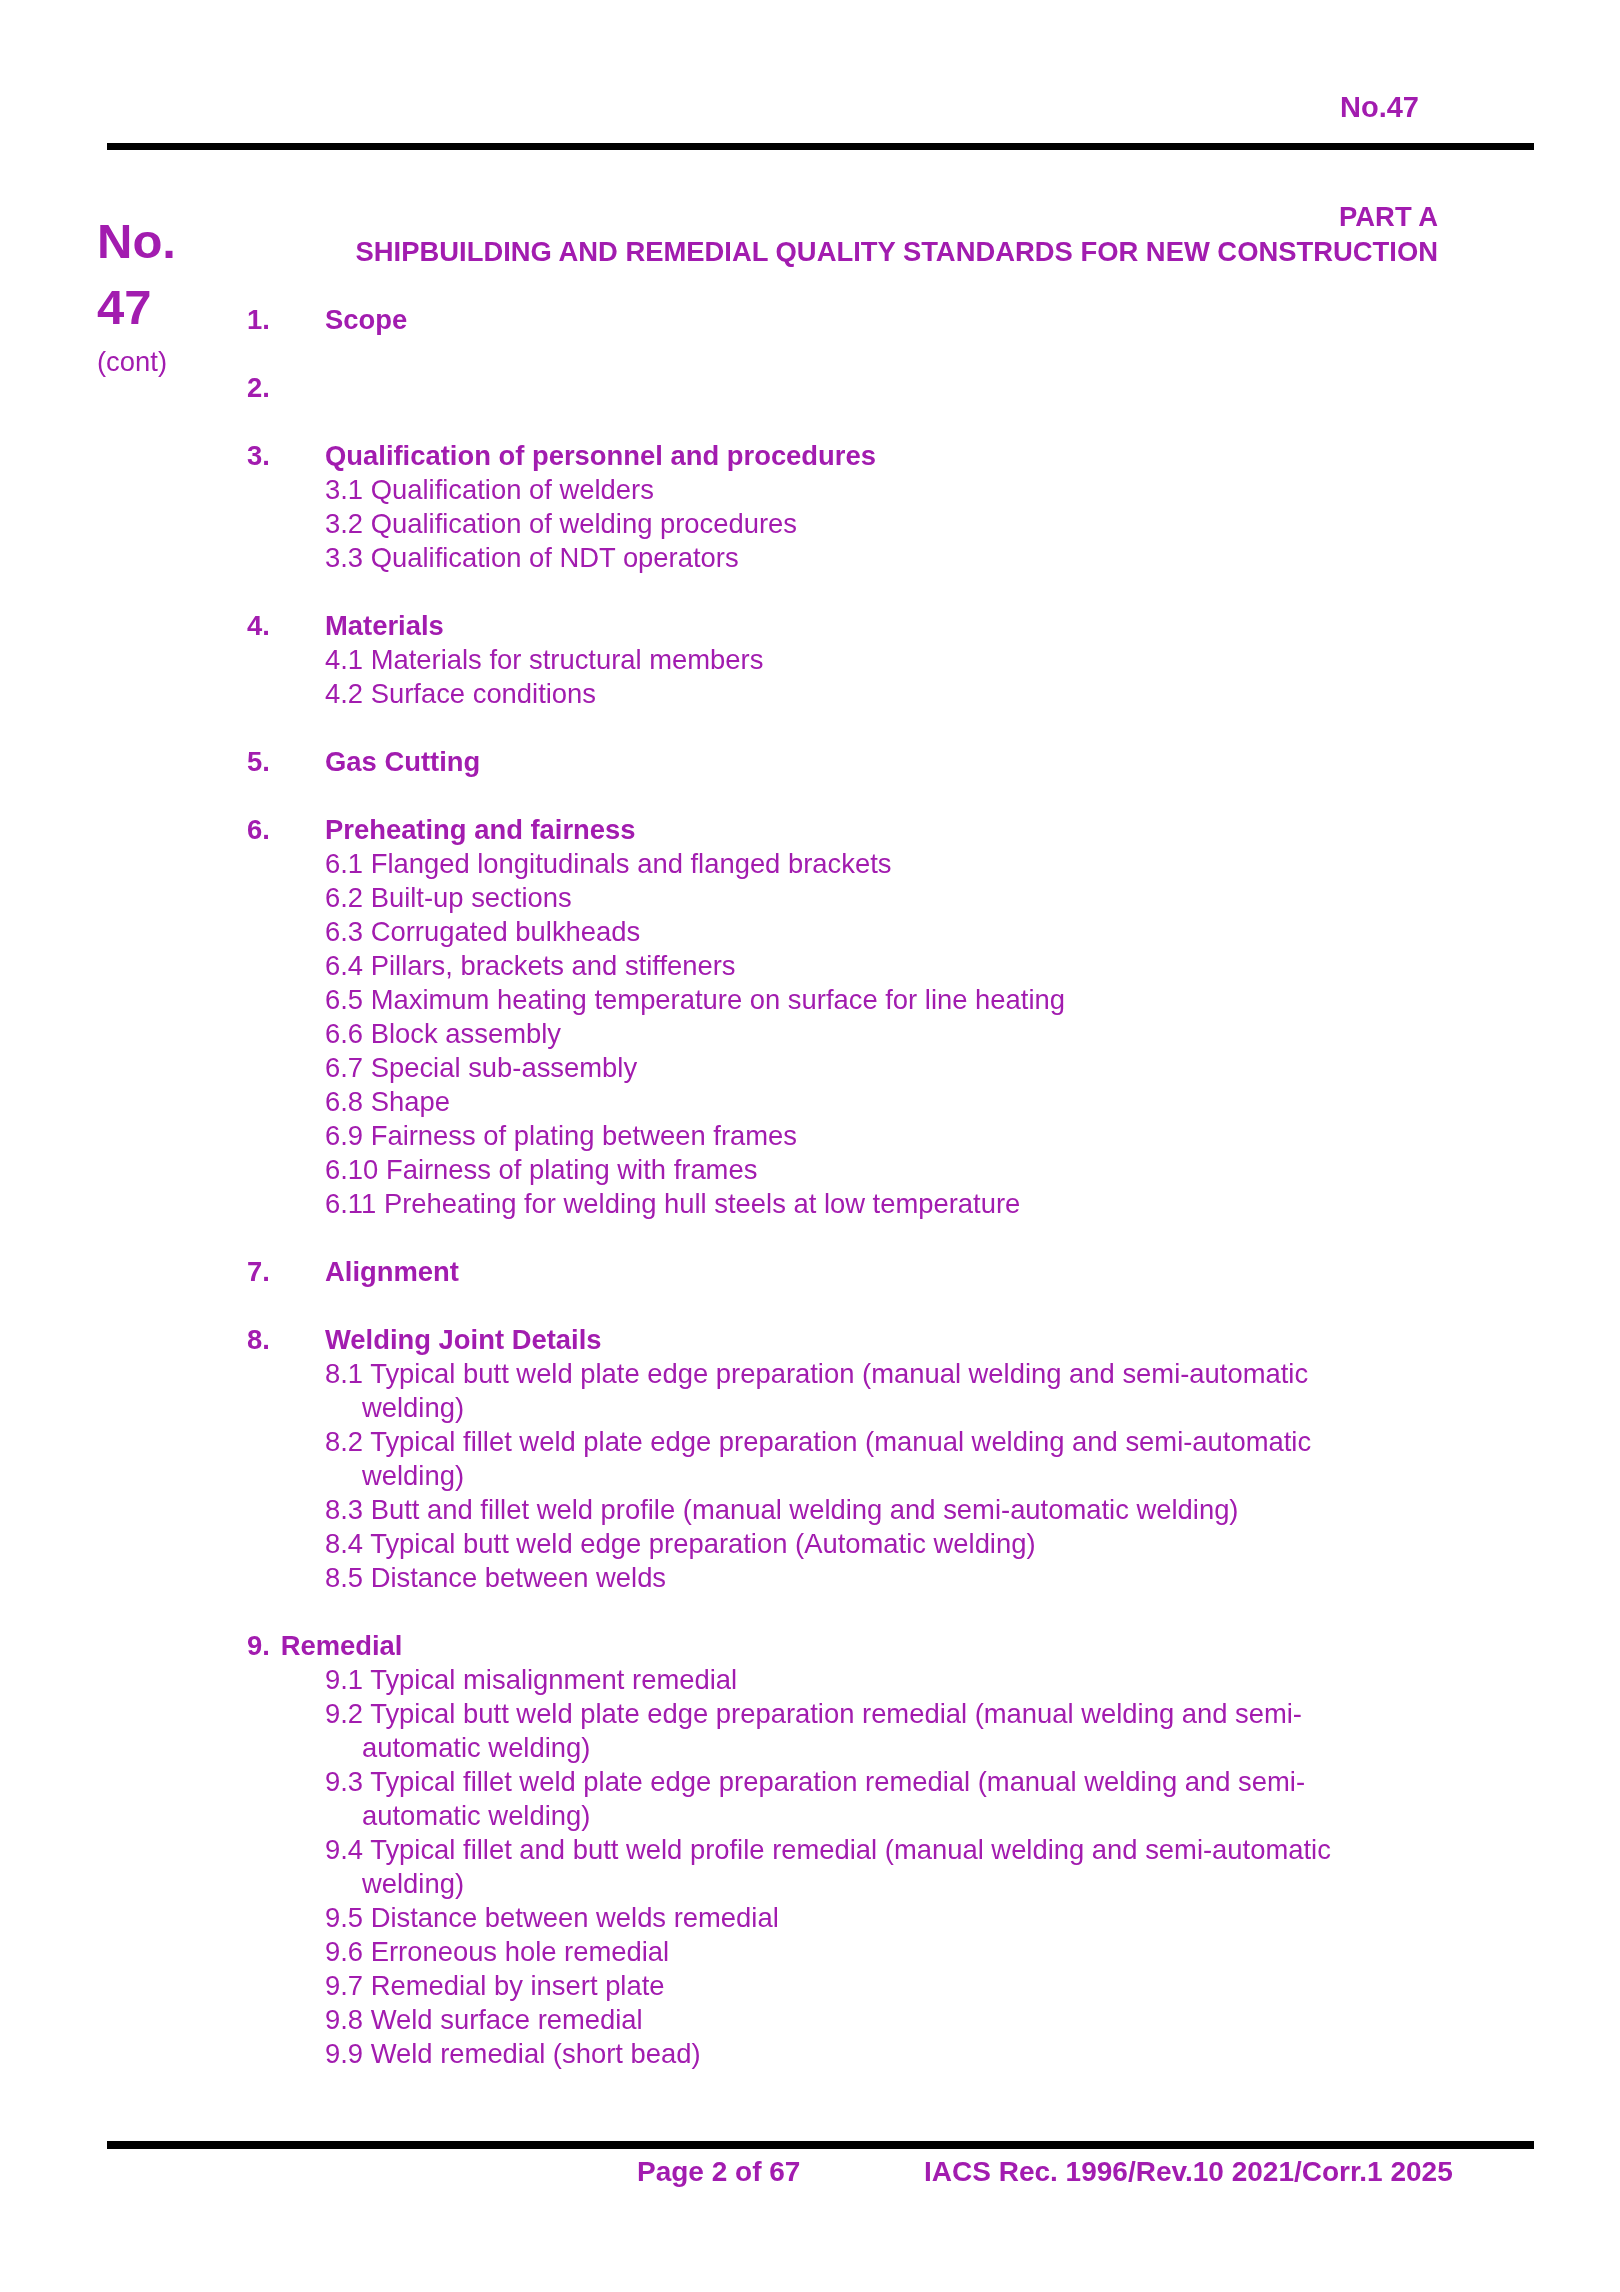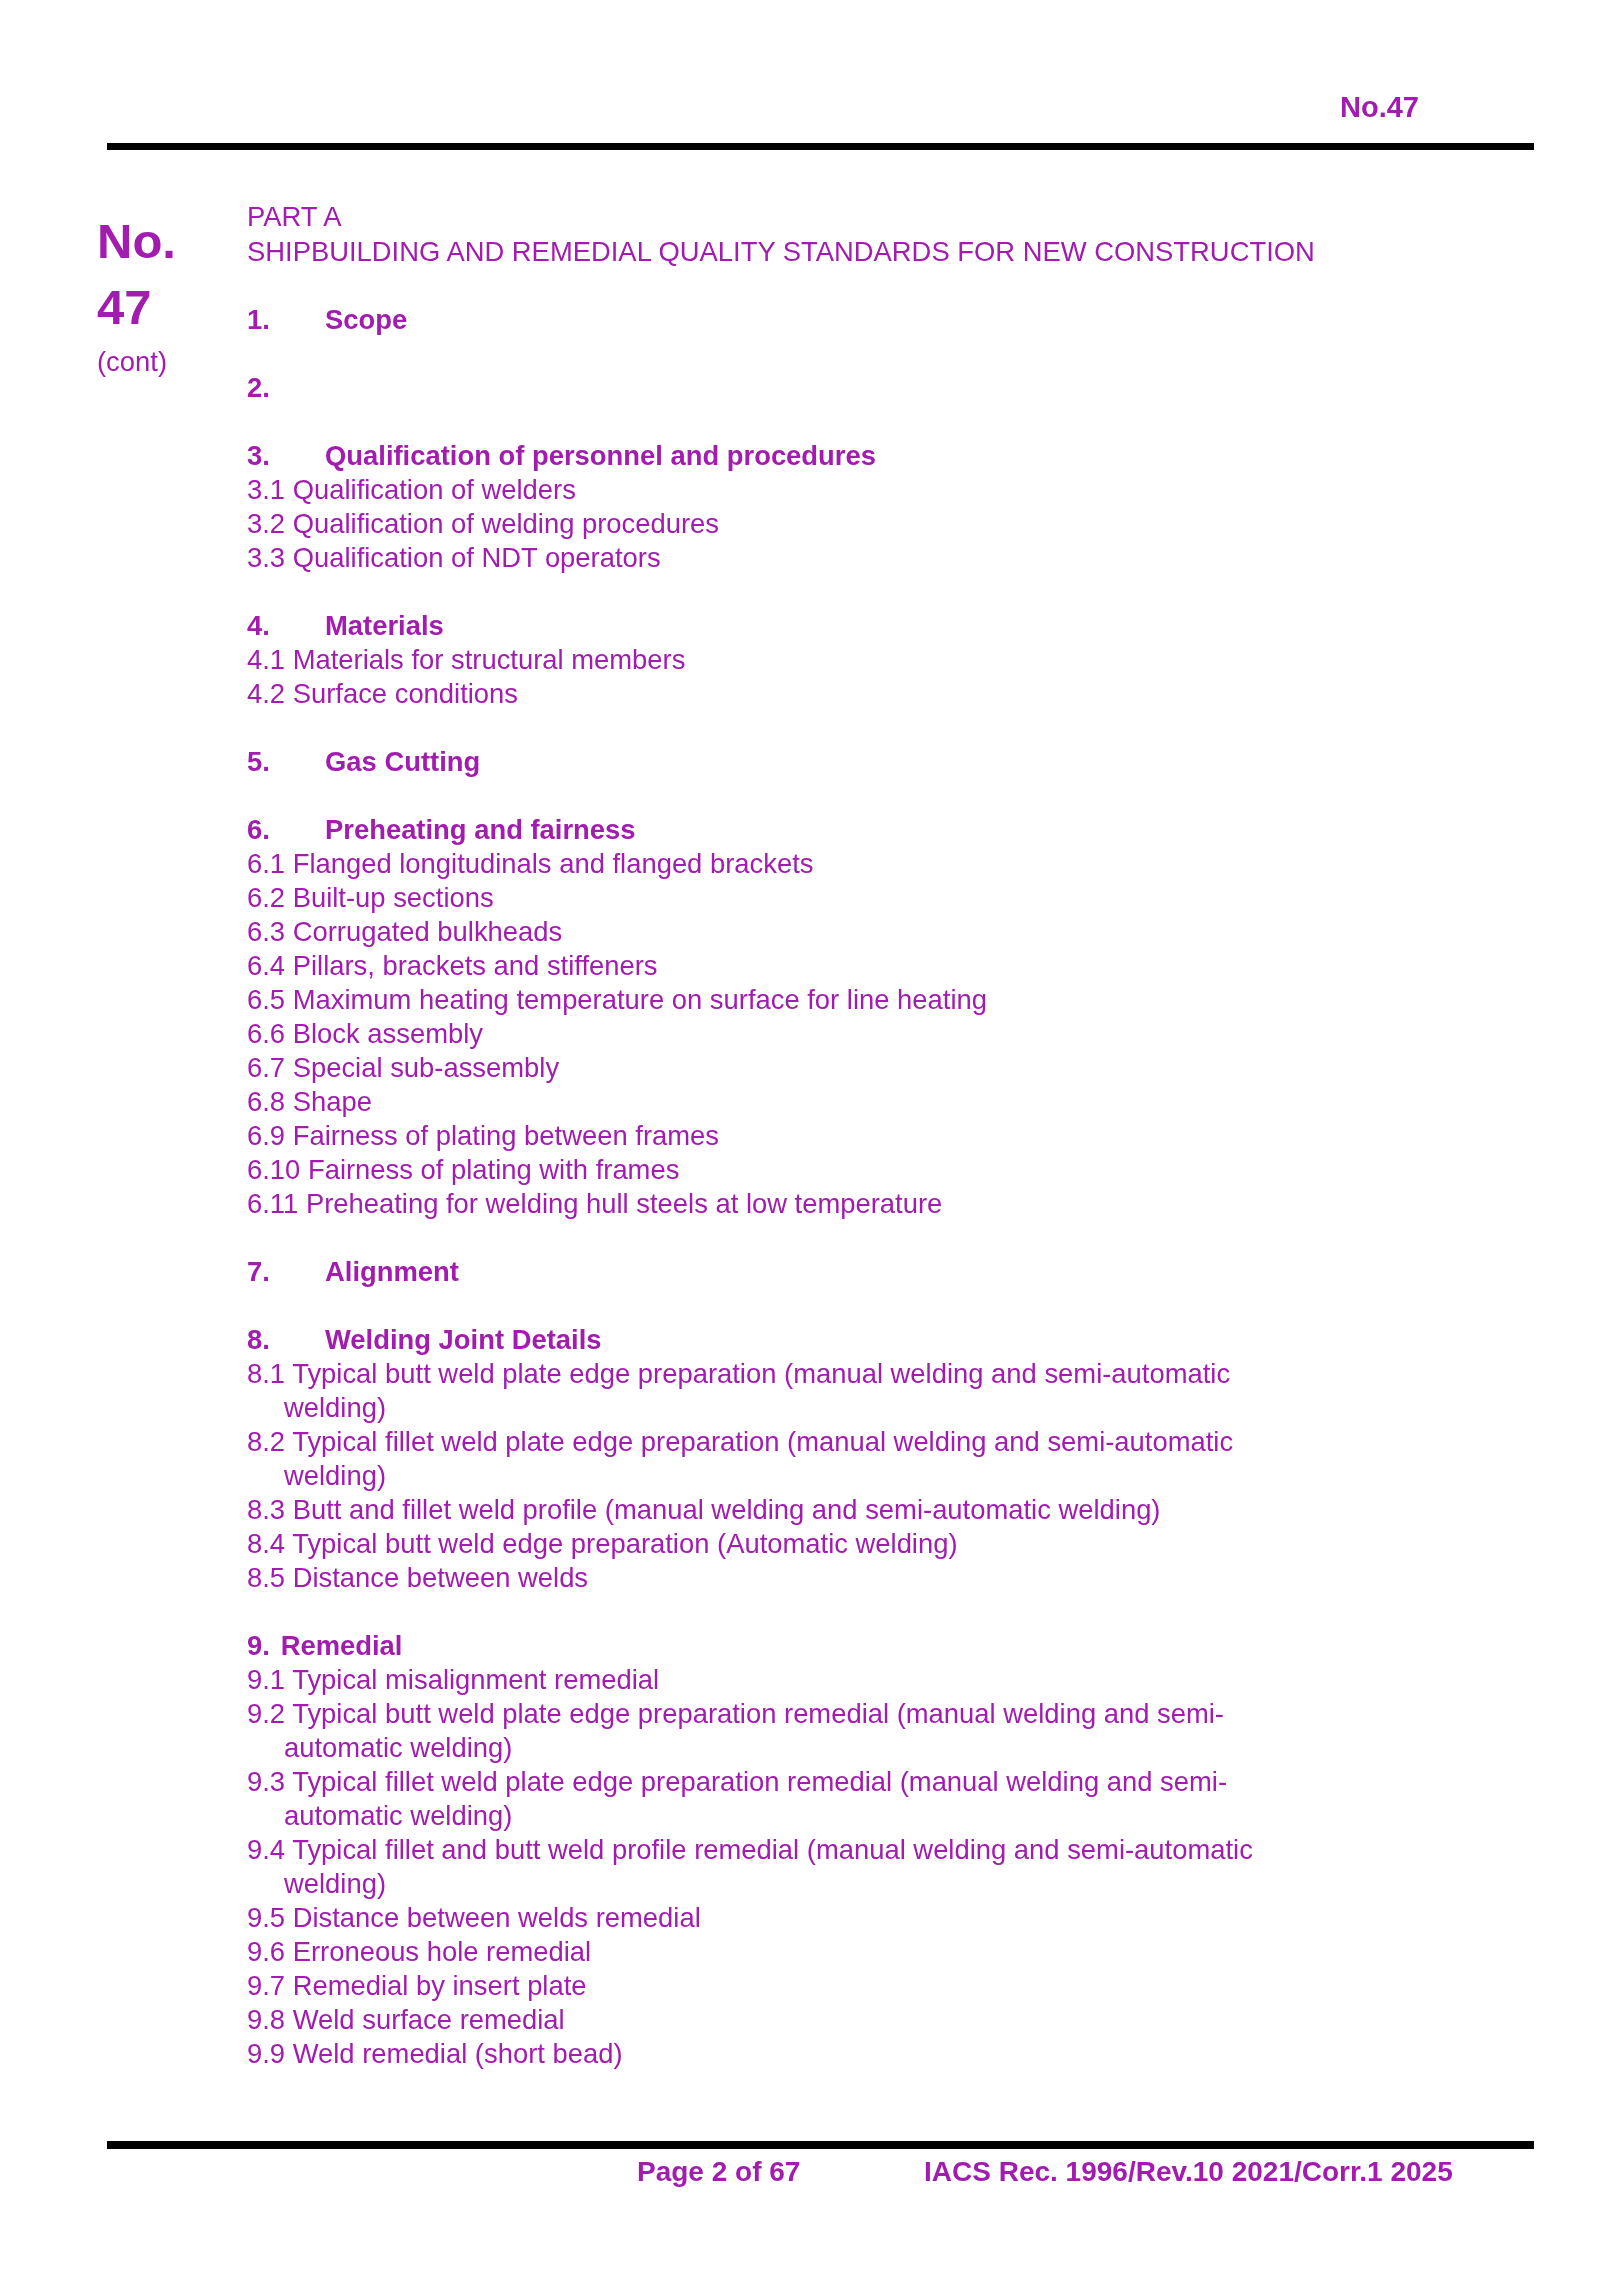--- a/index.html
+++ b/index.html
@@ -50,31 +50,31 @@
     line-height: 43px;
   }
 
   .content {
     position: absolute;
     left: 247px;
     top: 199px;
     width: 1191px;
   }
   .part-label, .doc-title {
-    text-align: left;
-    font-weight: normal;
+    text-align: right;
+    font-weight: bold;
     line-height: 35px;
   }
 
   .section { margin-top: 34px; }
   .section-heading { font-weight: bold; display: flex; }
   .sec-num { flex: 0 0 78px; }
   .section.inline .section-heading { display: block; }
   .section.inline .sec-num { flex: none; margin-right: 10.8px; }
-  .section-items { }
+  .section-items { margin-left: 78px; }
   .toc-item {
     padding-left: 37px;
     text-indent: -37px;
     white-space: pre-wrap;
   }
 
   .footer-page {
     position: absolute;
     top: 2154px;
     left: 637px;

